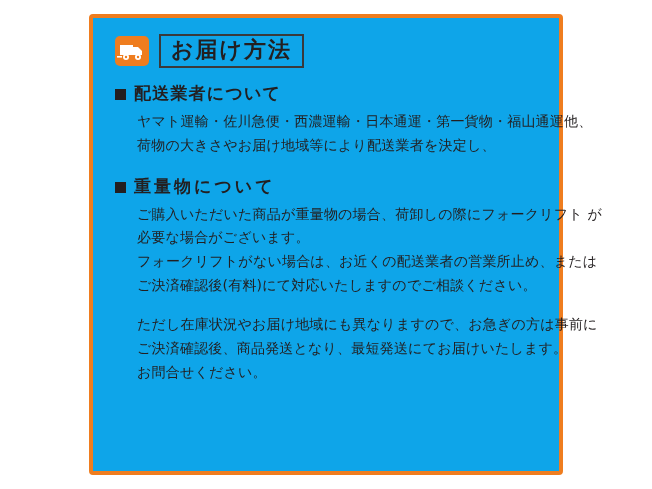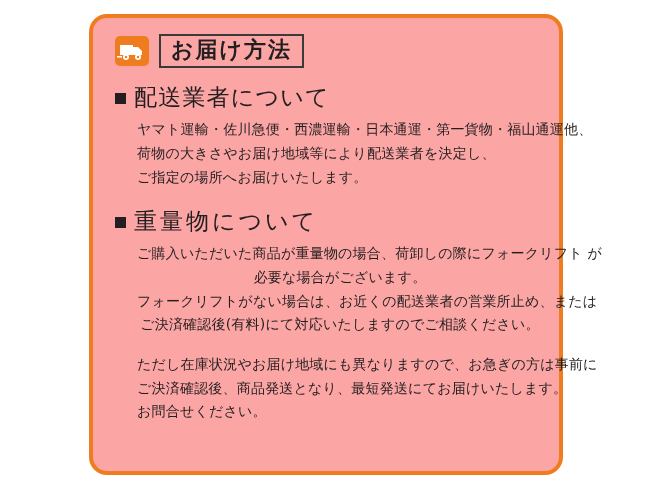--- a/index.html
+++ b/index.html
@@ -20,22 +20,22 @@
     background: #ffffff;
     box-sizing: border-box;
   }
   .card {
     position: absolute;
     left: 89px;
     top: 14px;
     width: 474px;
     height: 461px;
     border: 4px solid #ef7d1f;
-    border-radius: 18px;
-    background: #fca5a5;
+    border-radius: 4px;
+    background: #0ea5e9;
     box-sizing: border-box;
   }
   .inner {
     position: absolute;
     left: 22px;
     top: 16px;
     right: 16px;
   }
   
   .title-row {
@@ -75,42 +75,42 @@
     margin-bottom: 6px;
   }
   .sq {
     width: 11px;
     height: 11px;
     background: #231f20;
     flex: 0 0 auto;
     margin-top: 2px;
   }
   .section-title {
-    font-size: 23px;
-    font-weight: normal;
+    font-size: 17px;
+    font-weight: bold;
     color: #231f20;
     letter-spacing: 1.5px;
     white-space: nowrap;
   }
   .body {
     padding-left: 22px;
   }
   .body p {
     margin: 0 0 2px 0;
     font-size: 14px;
     line-height: 1.55;
     color: #231f20;
     letter-spacing: 0.2px;
     white-space: nowrap;
   }
   .sec-1 .section-title { letter-spacing: 1.2px; }
   .sec-2 .section-title { letter-spacing: 3px; }
   .sec-3 .section-title { letter-spacing: 1.2px; }
   .sec-1 { margin-bottom: 18px; }
-  .sec-2 { margin-bottom: 18px; text-align: center; }
+  .sec-2 { margin-bottom: 18px; }
   .sec-3 { margin-bottom: 0; }
 </style>
 </head>
 <body>
 
 <div class="page">
   <div class="card">
     <div class="inner">
 
       <div class="title-row">
@@ -131,21 +131,20 @@
       </div>
 
       <div class="section sec-1">
         <div class="section-head">
           <span class="sq"></span>
           <span class="section-title">配送業者について</span>
         </div>
         <div class="body">
           <p>ヤマト運輸・佐川急便・西濃運輸・日本通運・第一貨物・福山通運他、</p>
           <p>荷物の大きさやお届け地域等により配送業者を決定し、</p>
-          <p>ご指定の場所へお届けいたします。</p>
         </div>
       </div>
 
       <div class="section sec-2">
         <div class="section-head">
           <span class="sq"></span>
           <span class="section-title">重量物について</span>
         </div>
         <div class="body">
           <p>ご購入いただいた商品が重量物の場合、荷卸しの際にフォークリフト が</p>

